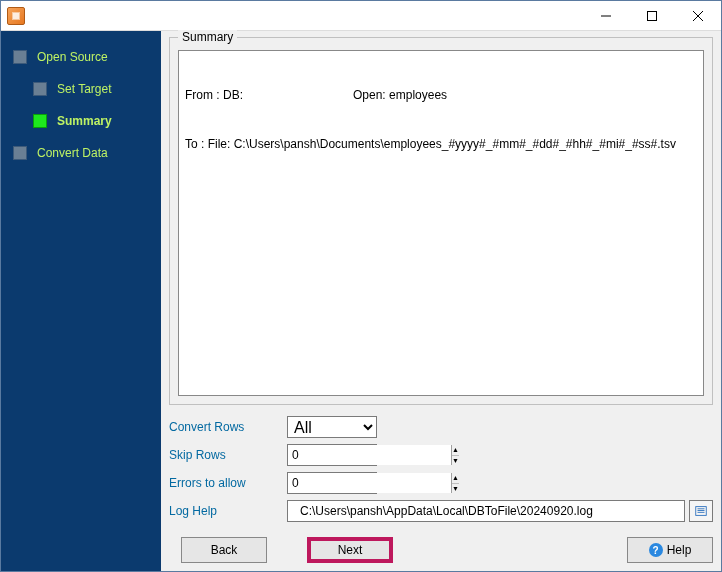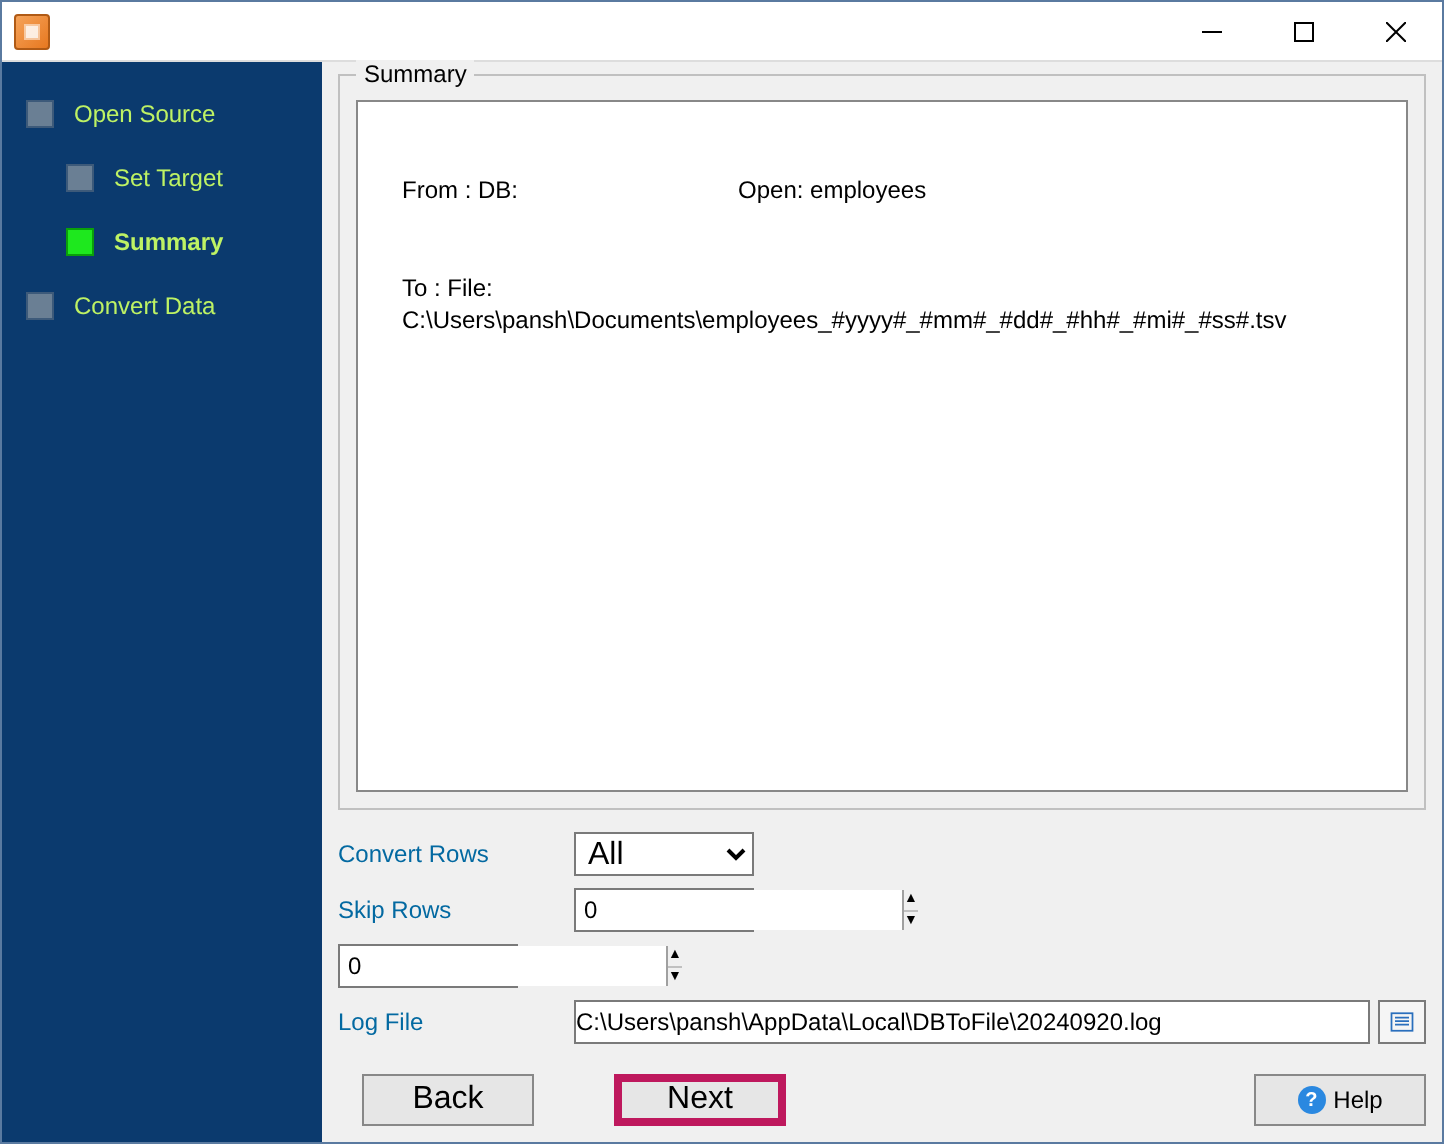--- a/index.html
+++ b/index.html
@@ -80,21 +80,21 @@
     top: -8px; left: 8px;
     background: #f0f0f0;
     padding: 0 4px;
     font-size: 12px;
     color: #000;
   }
   .summary-pane {
     flex: 1;
     background: #fff;
     border: 1px solid #888;
-    padding: 4px 22px;
+    padding: 4px 6px;
     font-size: 12px;
     line-height: 1.35;
     white-space: pre-wrap;
     overflow: auto;
     color: #000;
   }
   .summary-pane .from-line { display: flex; }
   .summary-pane .from-table { margin-left: 110px; }
   
   .form {
@@ -106,21 +106,21 @@
   .form-label {
     width: 118px;
     font-size: 12px;
     color: #0369a1;
   }
   .combo, .spin, .textfield {
     height: 22px;
     border: 1px solid #7a7a7a;
     background: #fff;
     font-size: 12px;
-    padding: 2px 0;
+    padding: 2px 12px;
     font-family: inherit;
   }
   .combo-wrap { position: relative; width: 90px; }
   .combo-wrap select { width: 100%; height: 22px; border: 1px solid #7a7a7a; background: #fff; font-size: 16px; font-family: inherit; padding: 0 2px; }
   .spin-wrap {
     position: relative; width: 90px; height: 22px;
     border: 1px solid #7a7a7a; background: #fff;
     display: flex;
   }
   .spin-wrap input {
@@ -149,21 +149,21 @@
     margin-top: 12px;
     display: flex; align-items: center;
     gap: 40px;
     padding-left: 12px;
   }
   .footer .btn {
     width: 86px; height: 26px;
     border: 1px solid #888;
     background: #e6e6e6;
     display: flex; align-items: center; justify-content: center;
-    font-size: 16px;
+    font-size: 12px;
     cursor: pointer;
   }
   .footer .btn.primary { border: 4px solid #be185d; }
   .footer .spacer2 { flex: 1; }
   .footer .help-btn {
     width: 86px; height: 26px;
     border: 1px solid #888;
     background: #e6e6e6;
     display: flex; align-items: center; justify-content: center;
     gap: 4px;
@@ -254,30 +254,31 @@
           <div class="form-label">Skip Rows</div>
           <div class="spin-wrap">
             <input value="0" style="">
             <div class="spin-arrows">
               <div>▲</div>
               <div>▼</div>
             </div>
           </div>
         </div>
         <div class="form-row">
+          <div class="form-label">Errors to allow</div>
           <div class="spin-wrap">
             <input value="0" style="">
             <div class="spin-arrows">
               <div>▲</div>
               <div>▼</div>
             </div>
           </div>
         </div>
         <div class="form-row">
-          <div class="form-label">Log File</div>
+          <div class="form-label">Log Help</div>
           <input class="textfield" value="C:\Users\pansh\AppData\Local\DBToFile\20240920.log" style="">
           <div class="browse-btn">
             <svg viewBox="0 0 16 16">
               <rect x="2" y="3" width="12" height="10" fill="none" stroke="#2a6fbd" stroke-width="1"></rect>
               <rect x="4" y="5" width="8" height="1" fill="#2a6fbd"></rect>
               <rect x="4" y="7" width="8" height="1" fill="#2a6fbd"></rect>
               <rect x="4" y="9" width="8" height="1" fill="#2a6fbd"></rect>
             </svg>
           </div>
         </div>

